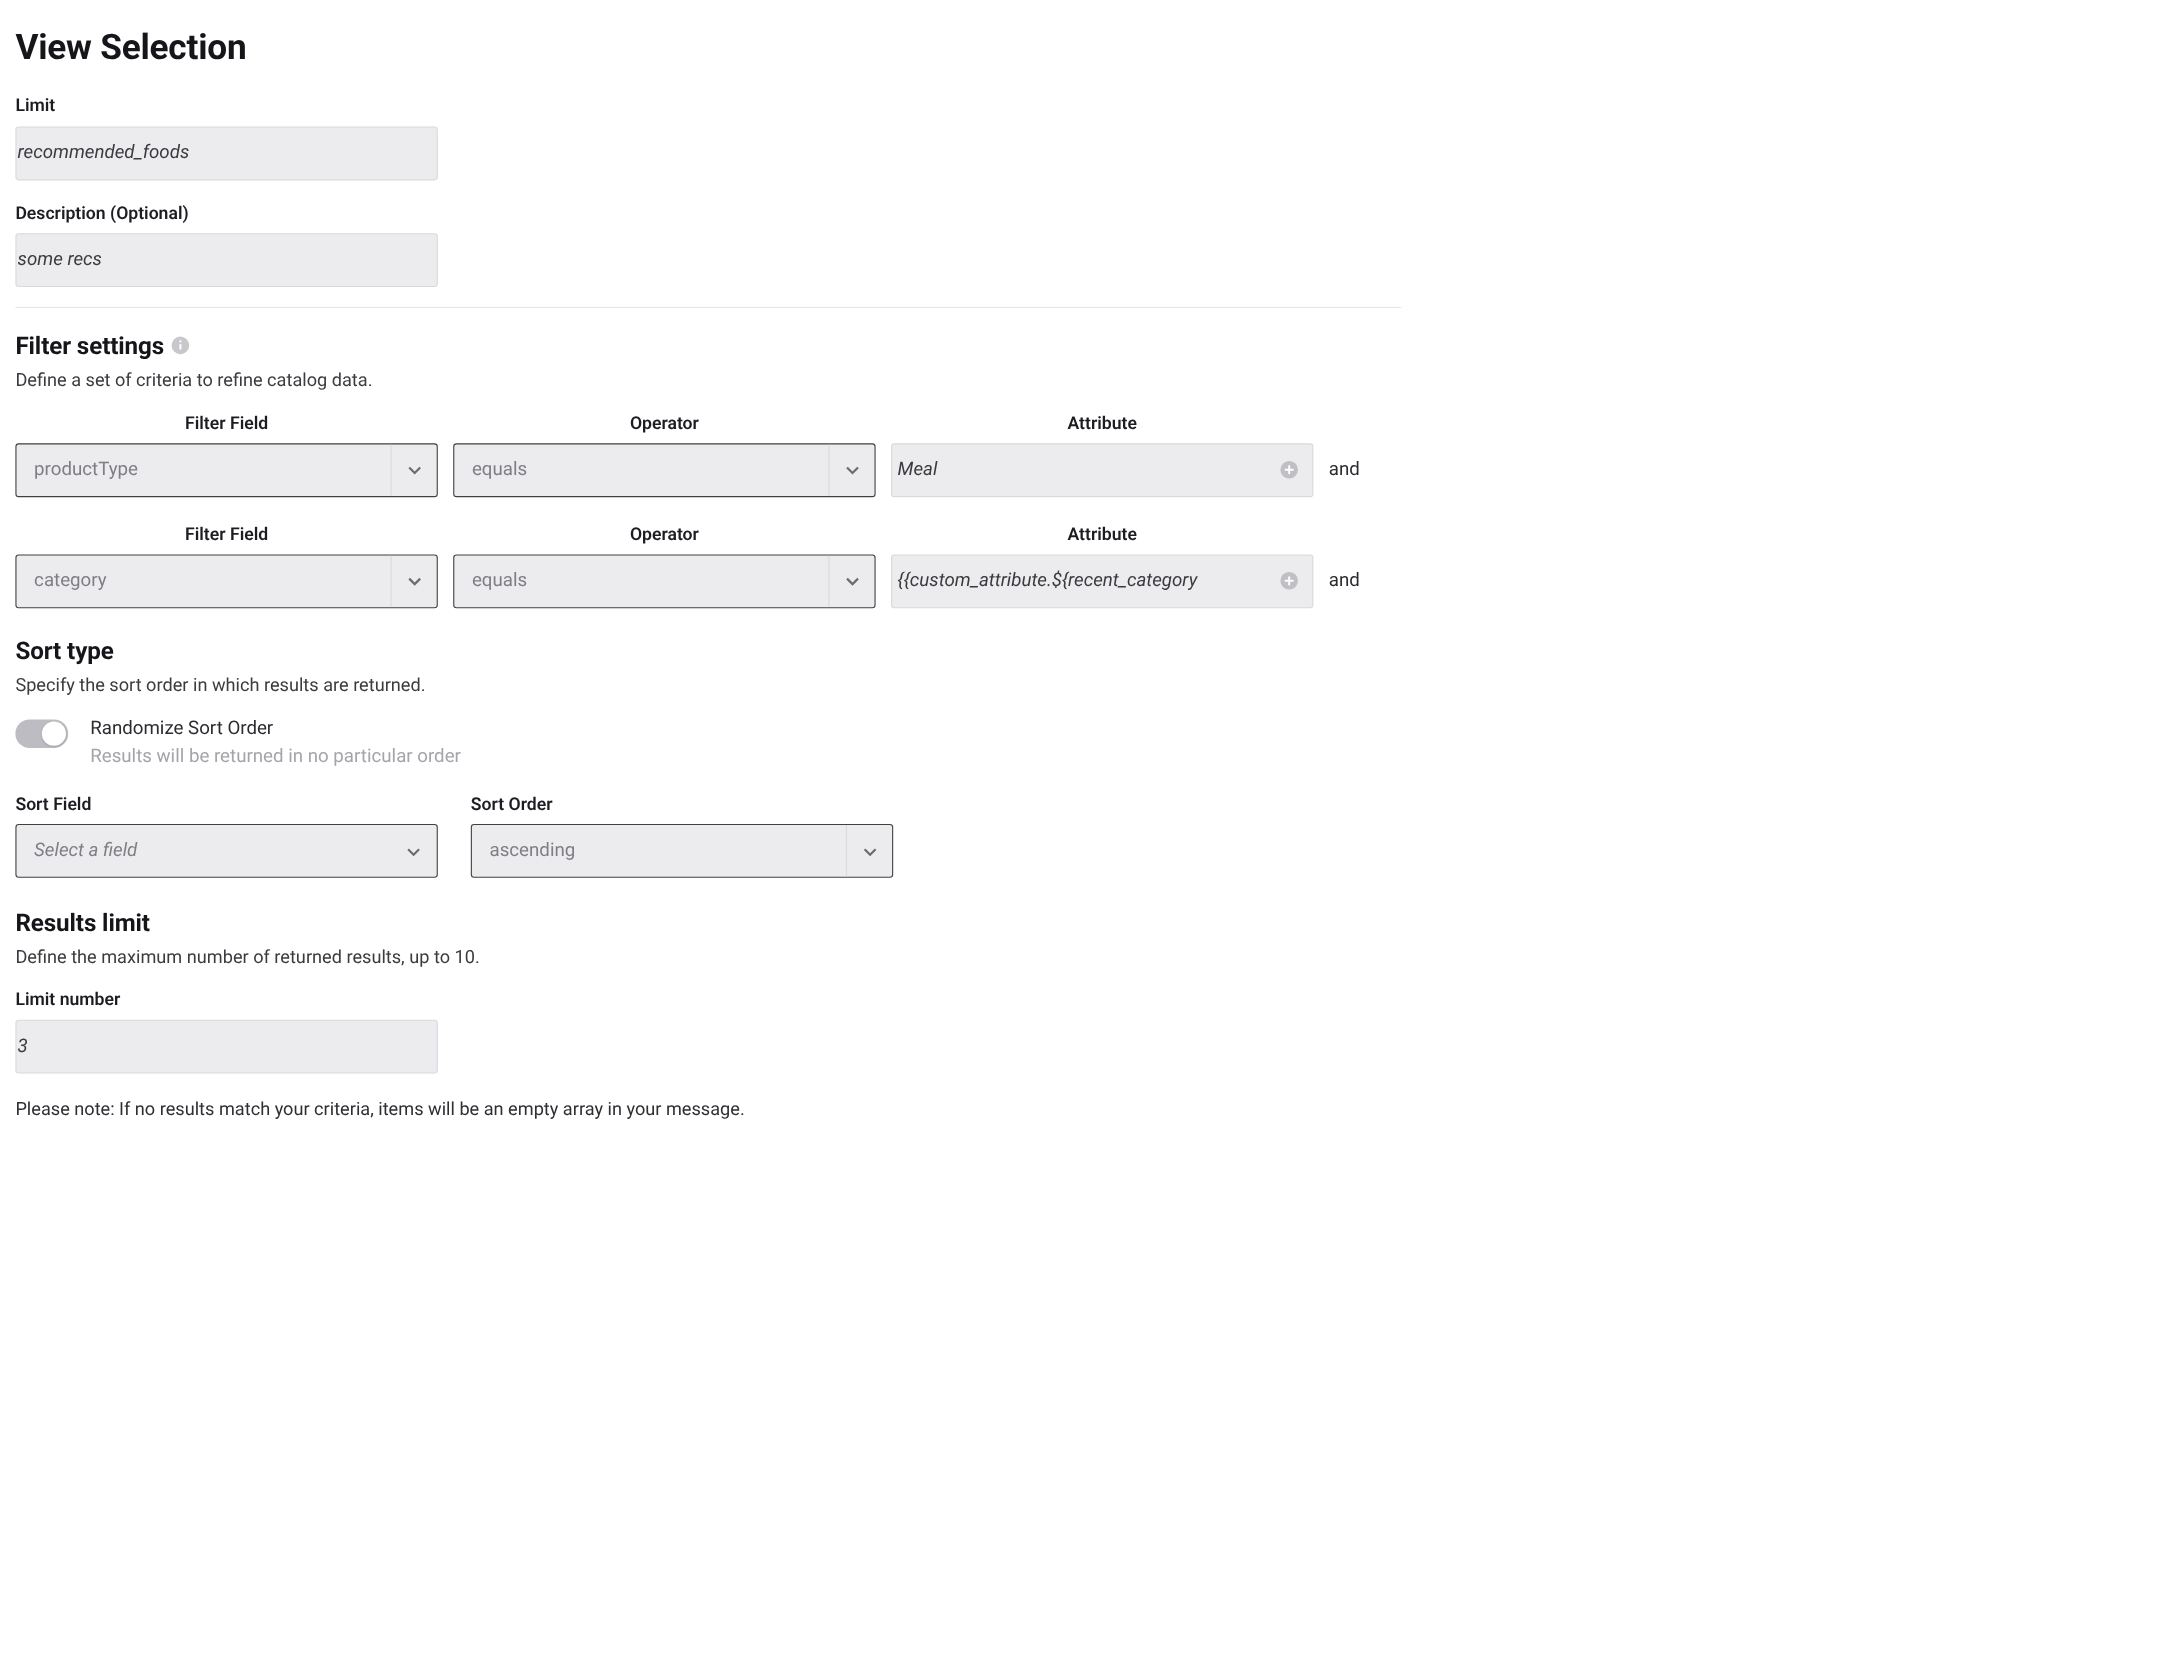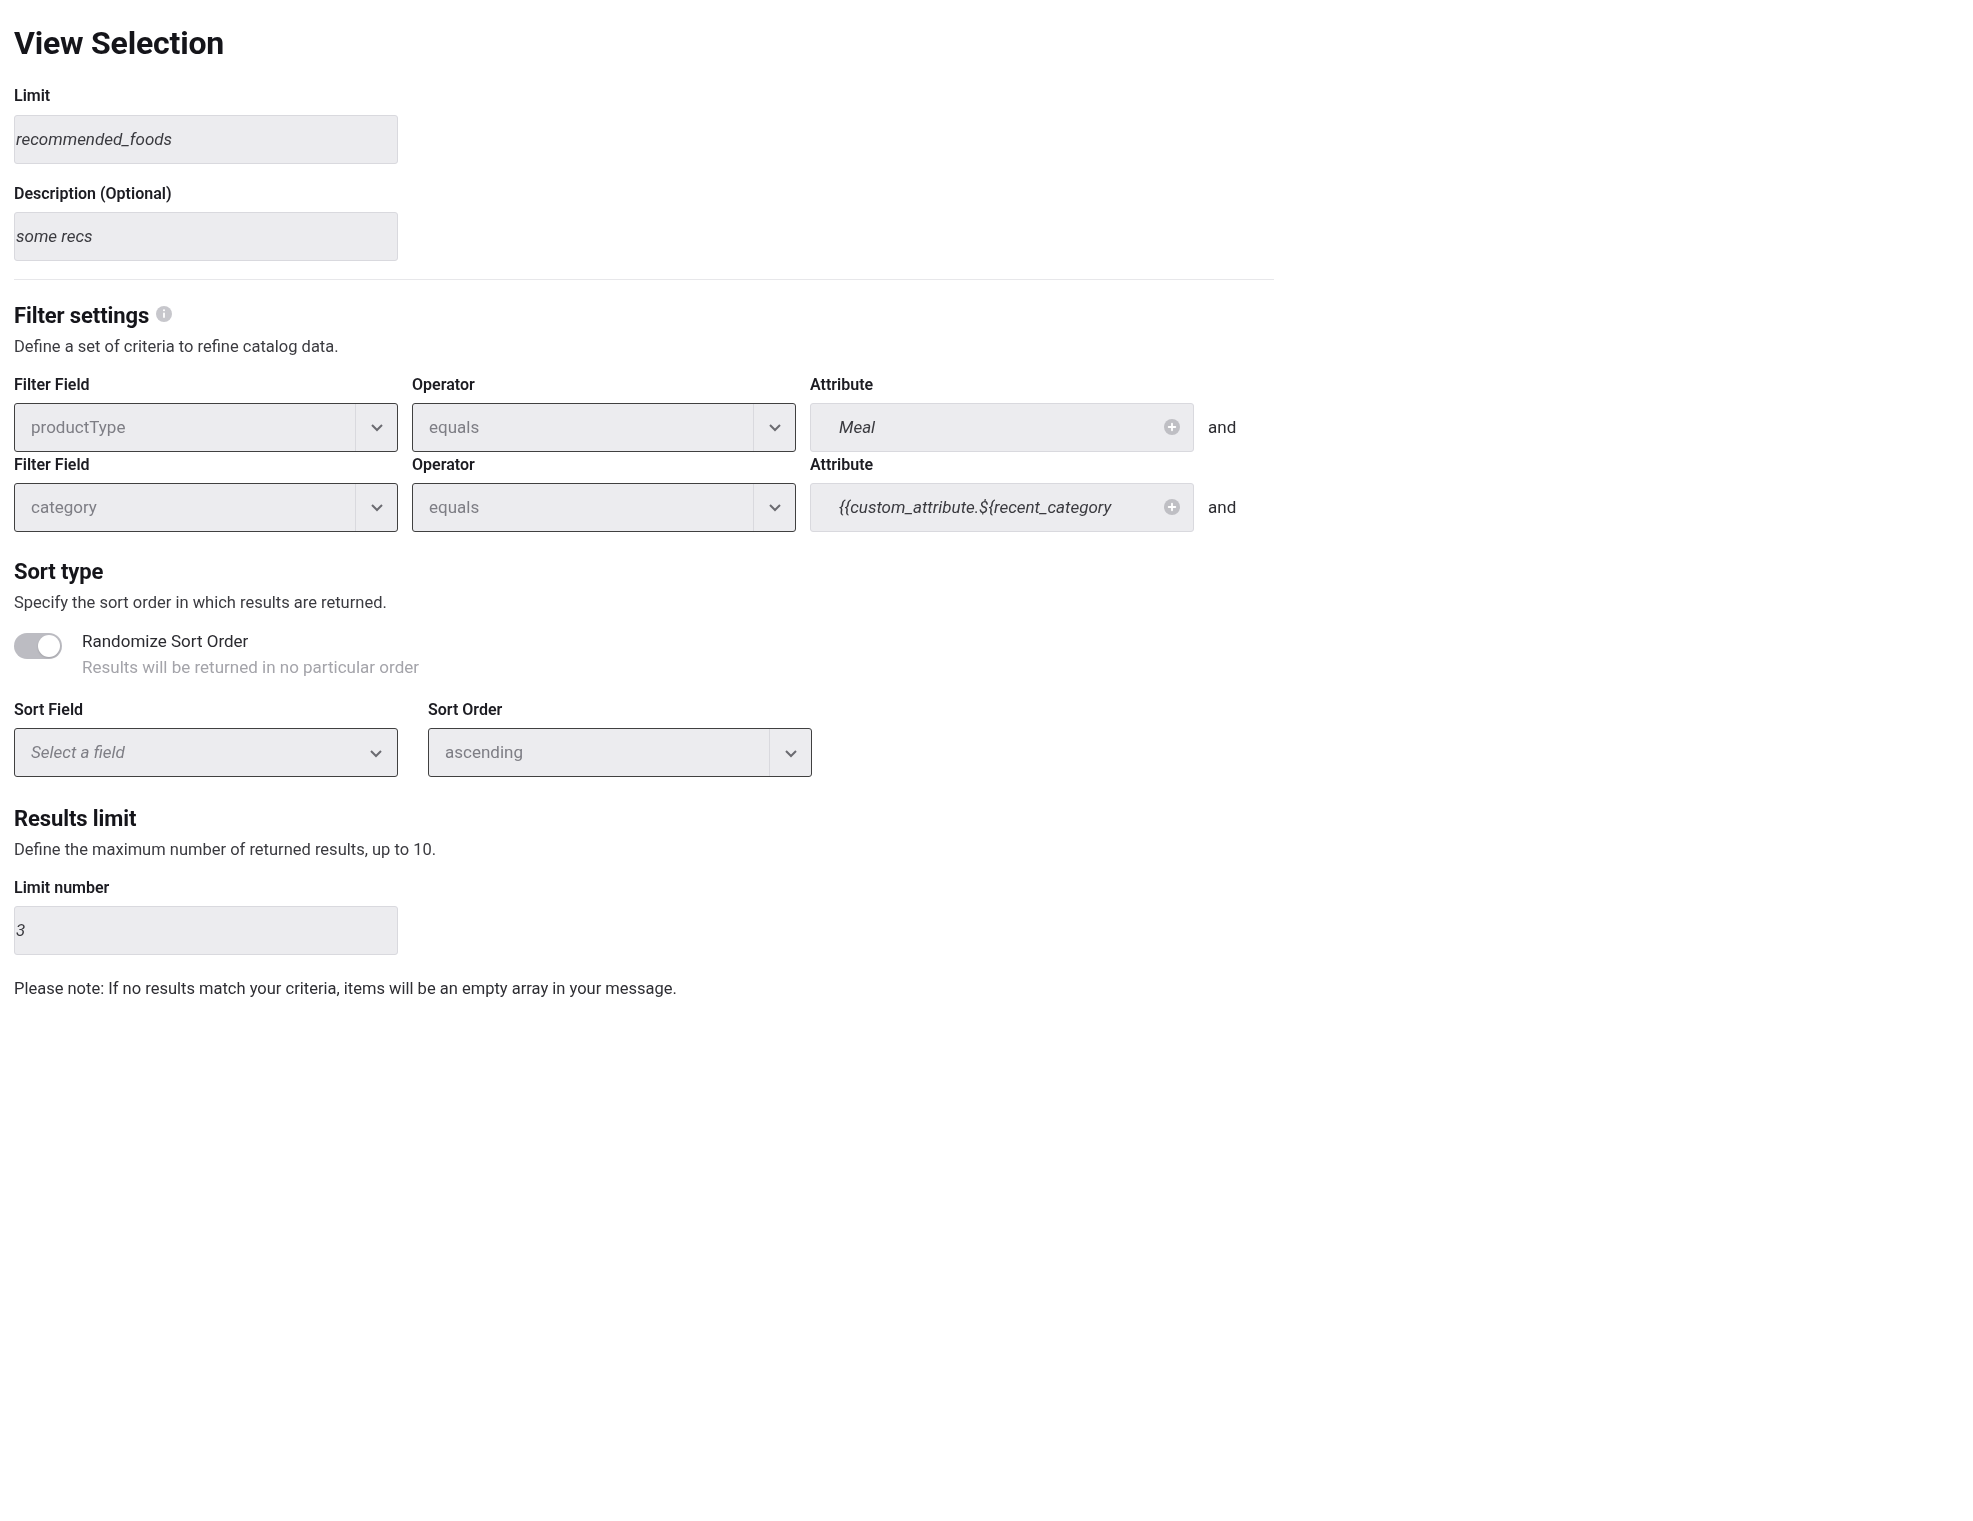--- a/index.html
+++ b/index.html
@@ -61,21 +61,22 @@
     margin: 18px 0 20px;
   }
 
   
   .filter-block { margin-top: 4px; }
   .filter-row {
     display: grid;
     grid-template-columns: 384px 384px 384px 52px;
     column-gap: 14px;
     align-items: end;
-    margin-bottom: 1px;
+    margin-bottom: 22px;
+    text-align: center;
   }
   .select-box {
     height: 49px;
     border: 1px solid #404040;
     background: #ececef;
     border-radius: 3px;
     display: flex;
     align-items: stretch;
     overflow: hidden;
   }
@@ -94,21 +95,21 @@
     justify-content: center;
     border-left: 1px solid #d9d9de;
   }
   .attr-box {
     height: 49px;
     border: 1px solid #d9d9de;
     background: #ececef;
     border-radius: 3px;
     display: flex;
     align-items: center;
-    padding: 0 12px 0 28px;
+    padding: 0 12px 0 5px;
     font-size: 17px;
     color: #3a3a3f;
     font-style: italic;
     position: relative;
     overflow: hidden;
     white-space: nowrap;
   }
   .attr-box .plus {
     position: absolute;
     right: 12px;

